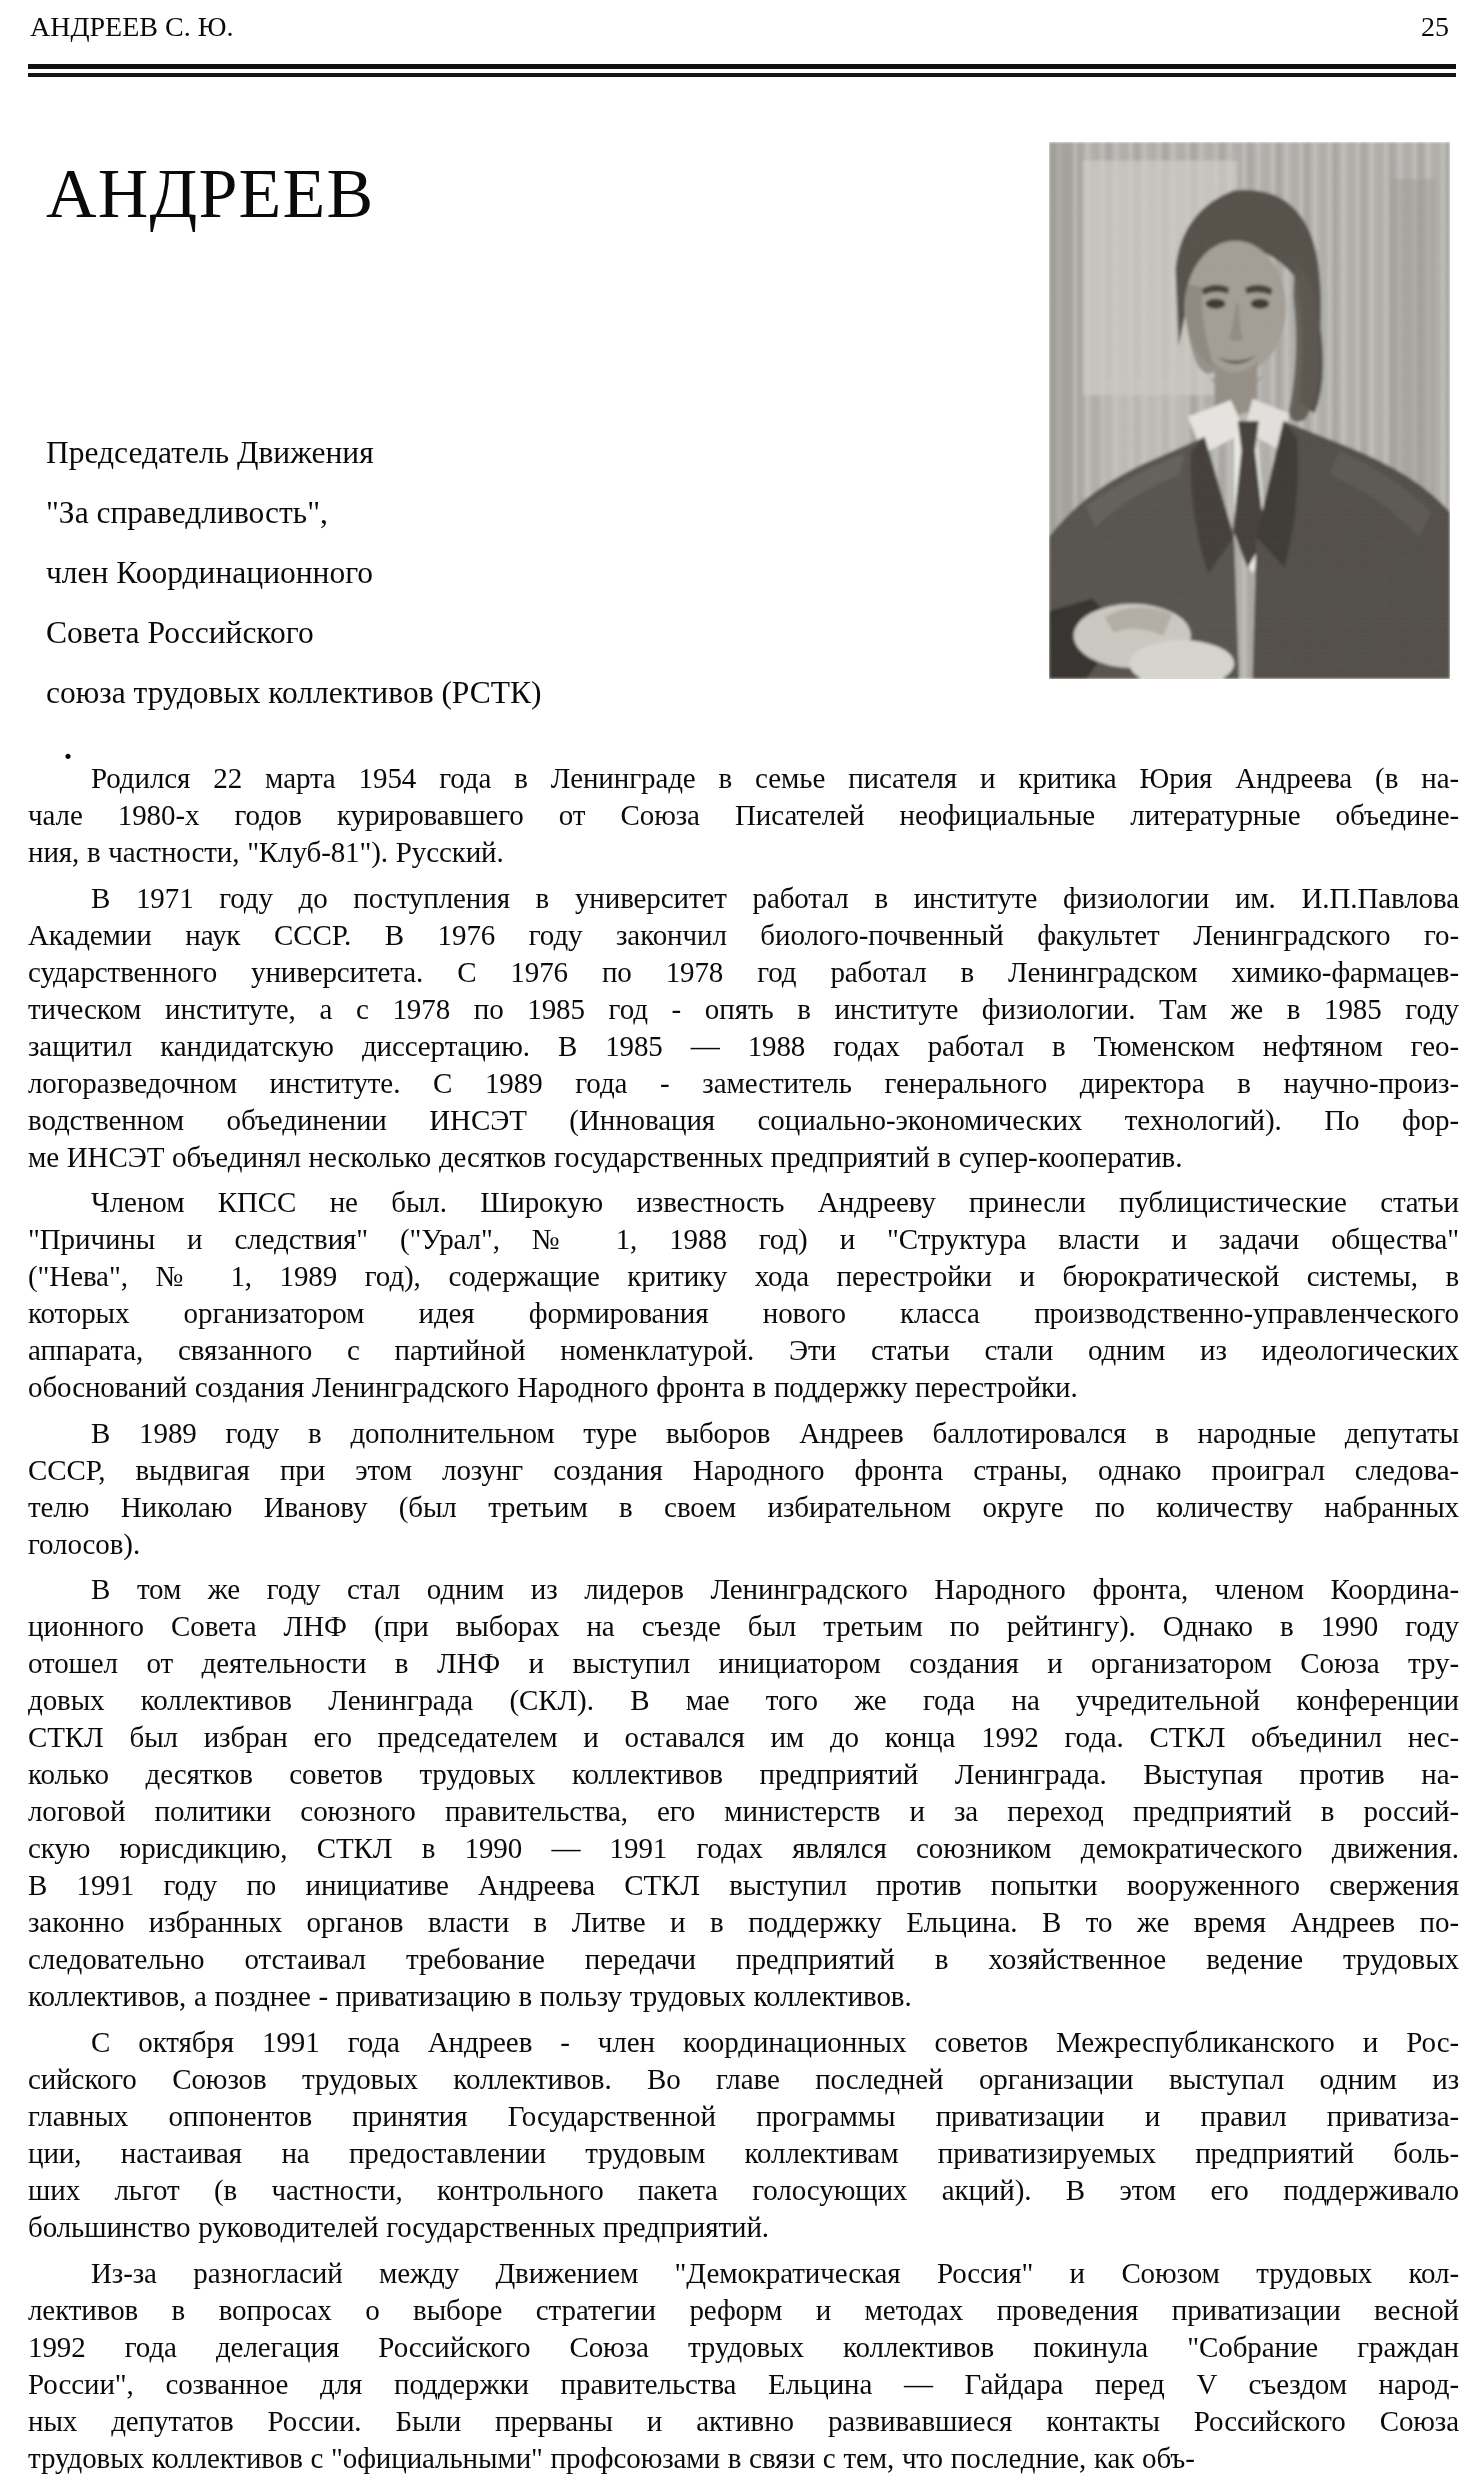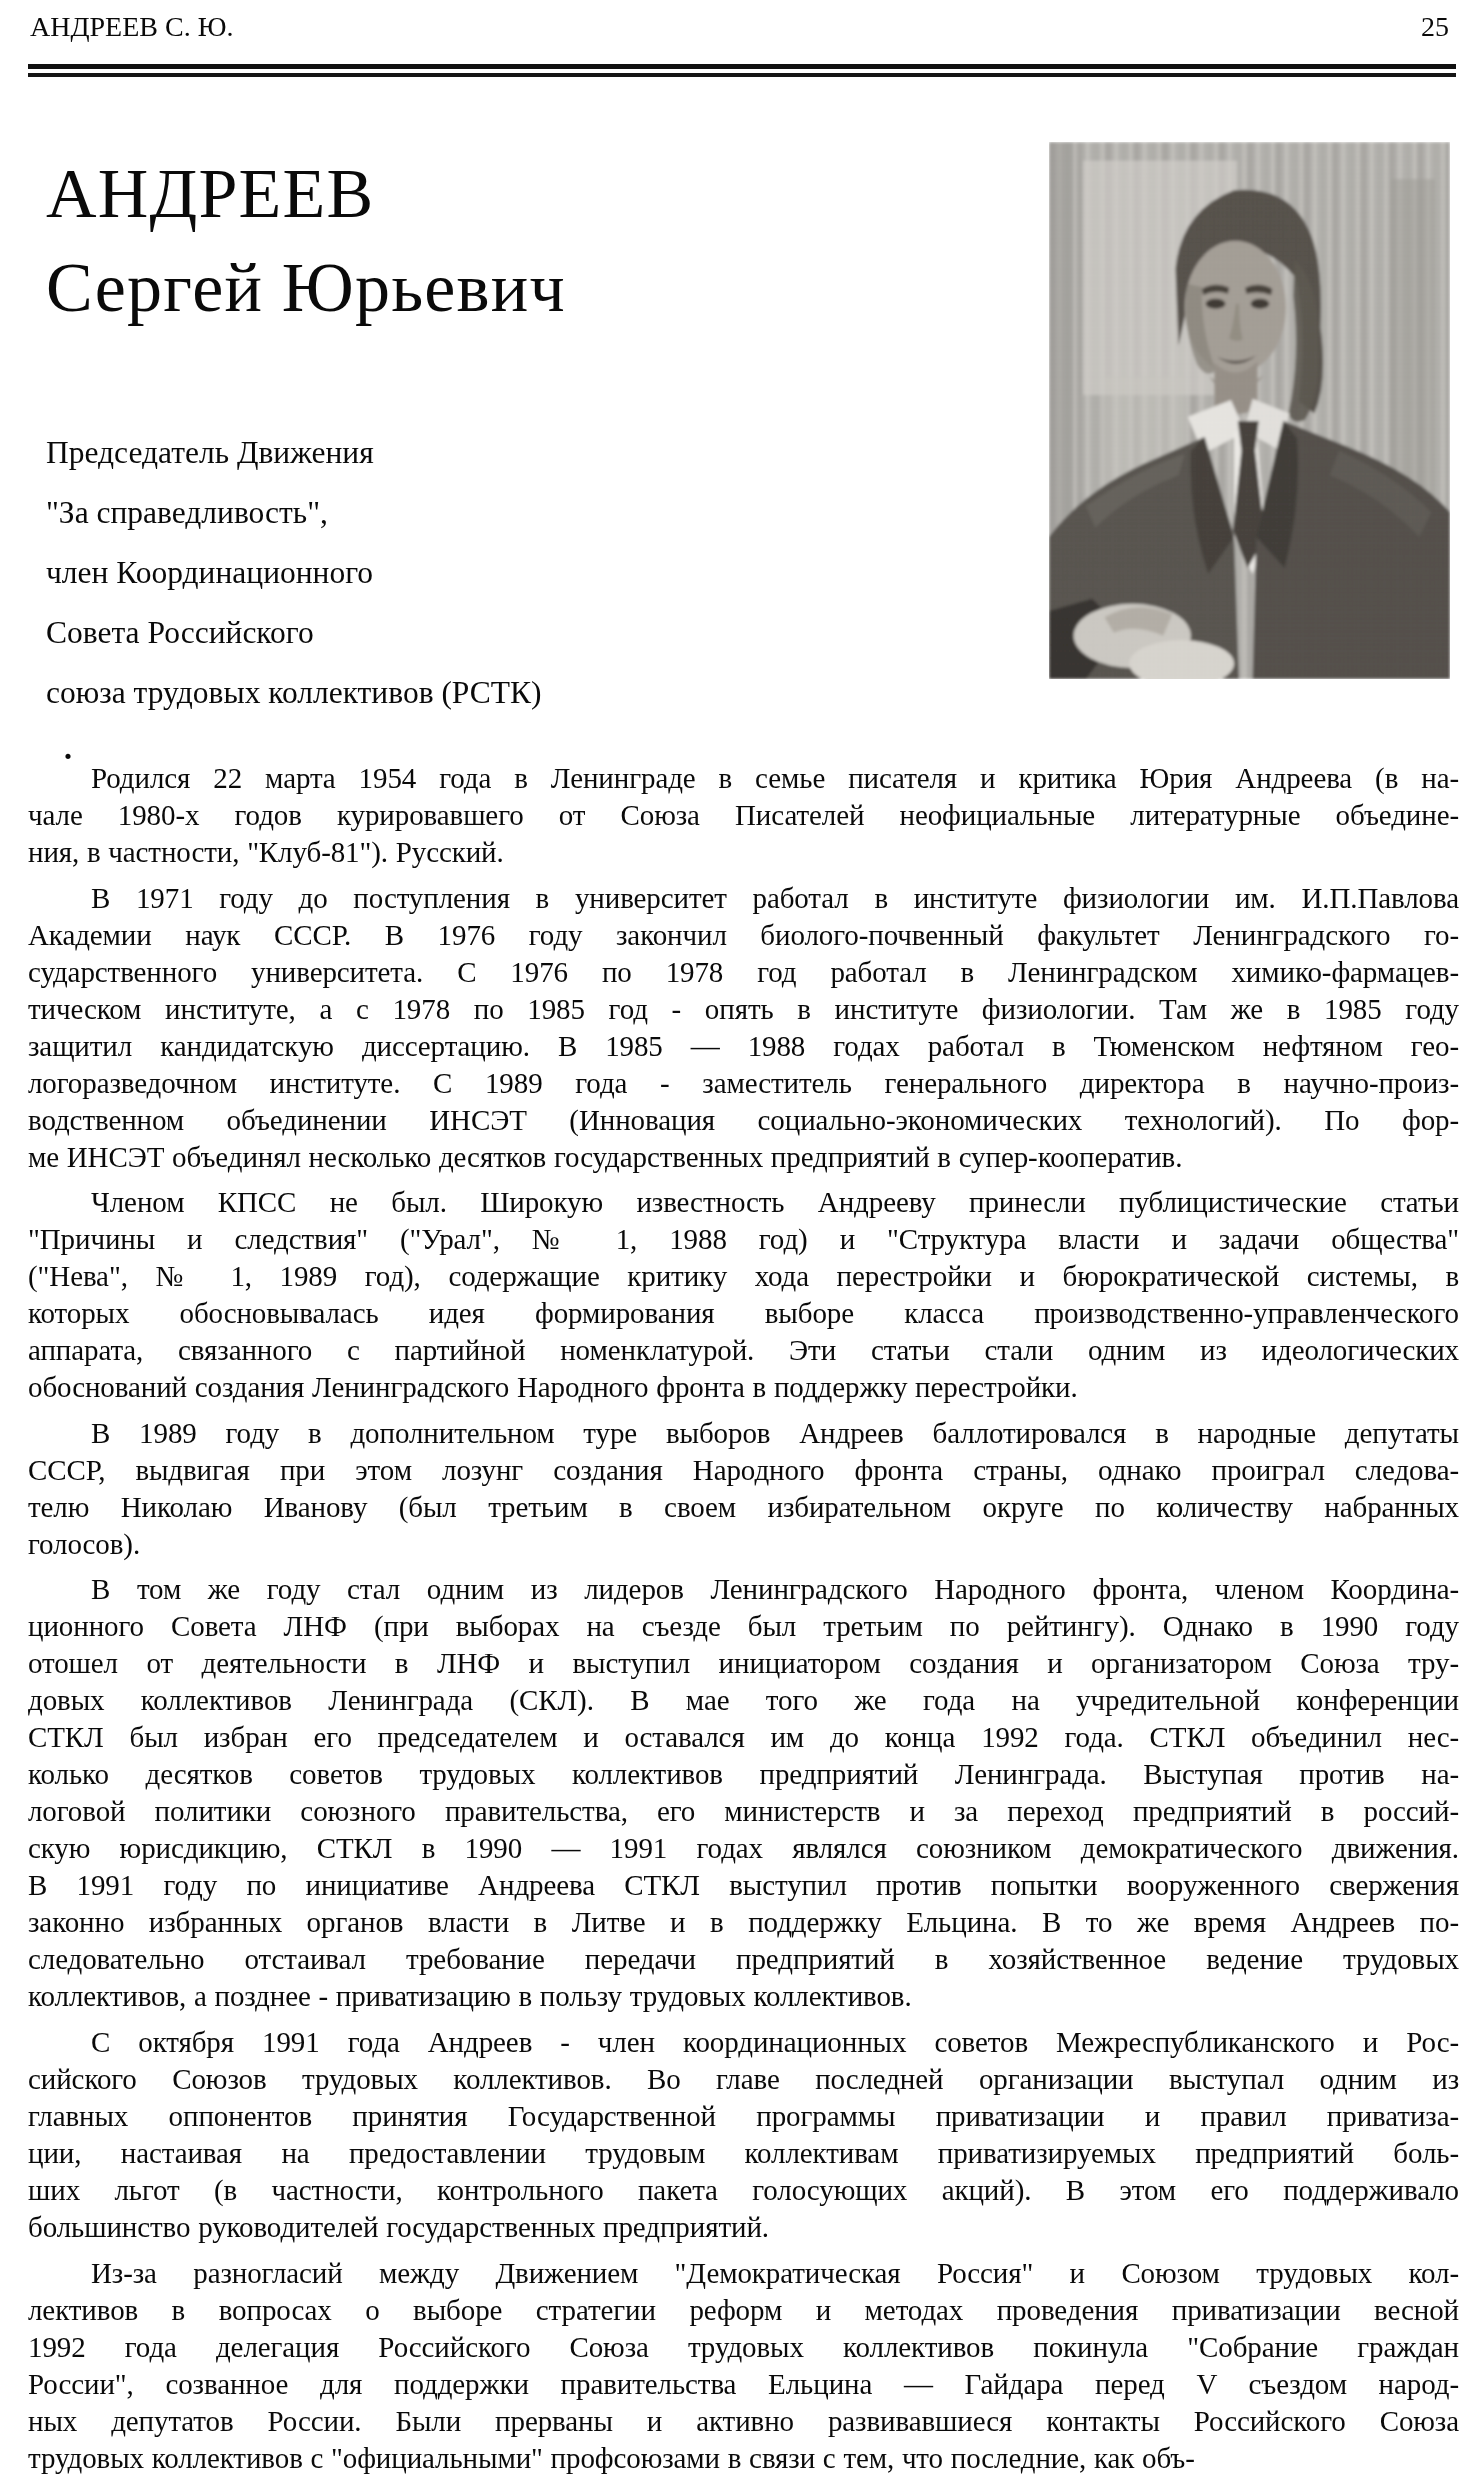--- a/index.html
+++ b/index.html
@@ -103,21 +103,20 @@
 
   <div class="running-head">
     <span>АНДРЕЕВ С. Ю.</span>
     <span class="pageno">25</span>
   </div>
 
   <div class="double-rule"></div>
 
   <div class="entry-title">
     <div>АНДРЕЕВ</div>
-    <div>Сергей Юрьевич</div>
   </div>
 
   <div class="entry-subtitle">
     <div>Председатель Движения</div>
     <div>"За справедливость",</div>
     <div>член Координационного</div>
     <div>Совета Российского</div>
     <div>союза трудовых коллективов (РСТК)</div>
   </div>
 
@@ -213,21 +212,21 @@
         <div class="line">тическом институте, а с 1978 по 1985 год - опять в институте физиологии. Там же в 1985 году</div>
         <div class="line">защитил кандидатскую диссертацию. В 1985 — 1988 годах работал в Тюменском нефтяном гео-</div>
         <div class="line">логоразведочном институте. С 1989 года - заместитель генерального директора в научно-произ-</div>
         <div class="line">водственном объединении ИНСЭТ (Инновация социально-экономических технологий). По фор-</div>
         <div class="line last">ме ИНСЭТ объединял несколько десятков государственных предприятий в супер-кооператив.</div>
       </div>
       <div class="para">
         <div class="line first">Членом КПСС не был. Широкую известность Андрееву принесли публицистические статьи</div>
         <div class="line">"Причины и следствия" ("Урал", № 1, 1988 год) и "Структура власти и задачи общества"</div>
         <div class="line">("Нева", № 1, 1989 год), содержащие критику хода перестройки и бюрократической системы, в</div>
-        <div class="line">которых обосновывалась идея формирования выборе класса производственно-управленческого</div>
+        <div class="line">которых организатором идея формирования нового класса производственно-управленческого</div>
         <div class="line">аппарата, связанного с партийной номенклатурой. Эти статьи стали одним из идеологических</div>
         <div class="line last">обоснований создания Ленинградского Народного фронта в поддержку перестройки.</div>
       </div>
       <div class="para">
         <div class="line first">В 1989 году в дополнительном туре выборов Андреев баллотировался в народные депутаты</div>
         <div class="line">СССР, выдвигая при этом лозунг создания Народного фронта страны, однако проиграл следова-</div>
         <div class="line">телю Николаю Иванову (был третьим в своем избирательном округе по количеству набранных</div>
         <div class="line last">голосов).</div>
       </div>
       <div class="para">

